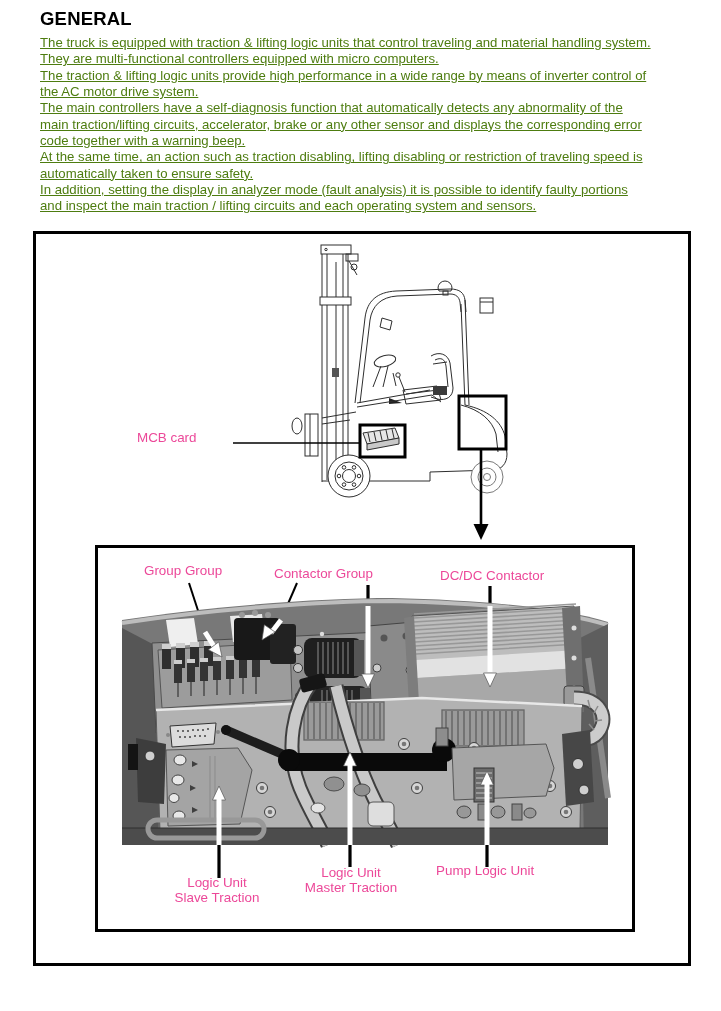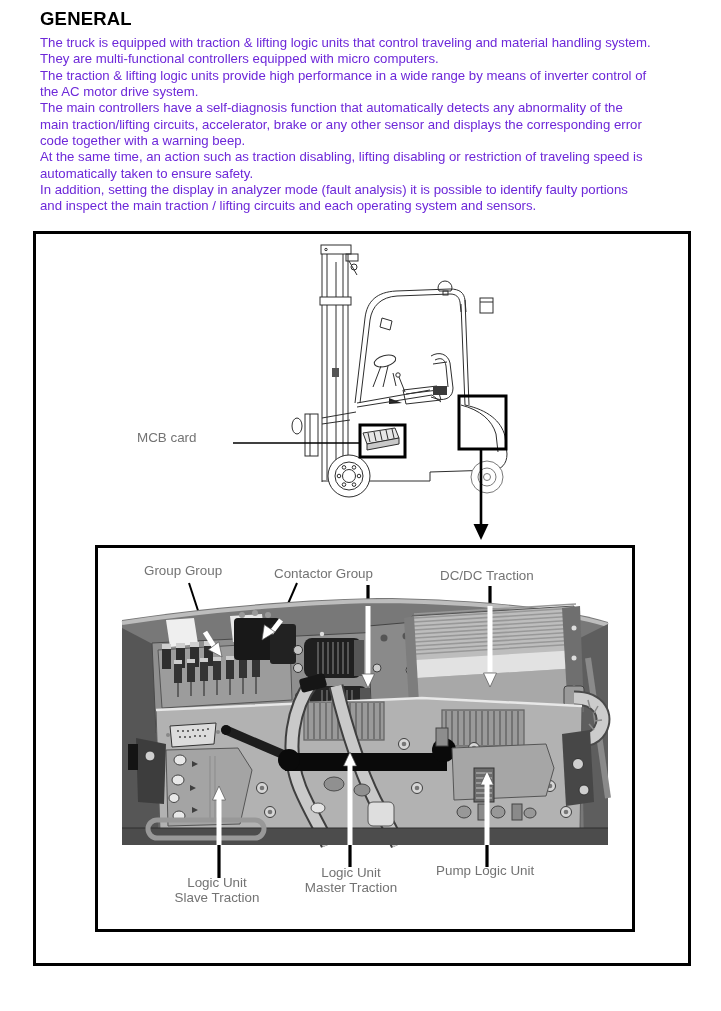--- a/index.html
+++ b/index.html
@@ -6,28 +6,28 @@
   .page{
     position:relative;width:721px;height:1011px;background:#ffffff;
     font-family:"Liberation Sans", sans-serif;color:#000;overflow:hidden;
   }
   .heading{
     position:absolute;left:40px;top:8px;font-size:18.5px;font-weight:bold;
     letter-spacing:0.2px;white-space:pre;
   }
   .bodytext{
     position:absolute;left:40px;top:35px;width:665px;
-    font-size:13.2px;line-height:16.35px;white-space:pre;color:#6d28d9;
+    font-size:13.2px;line-height:16.35px;white-space:pre;color:#4d7c0f;text-decoration:underline;
   }
   .frame{position:absolute;border:3px solid #000;box-sizing:border-box;background:transparent;}
   .outer-frame{left:33px;top:231px;width:658px;height:735px;}
   .inner-frame{left:95px;top:545px;width:540px;height:387px;}
   .figsvg{position:absolute;}
   .fig-label{
-    position:absolute;font-size:13.4px;color:#737373;white-space:pre;line-height:14.6px;
+    position:absolute;font-size:13.4px;color:#ec4899;white-space:pre;line-height:14.6px;
   }
   .fig-label.center{text-align:center;}
 </style>
 </head>
 <body>
 
 <div class="page">
 
   <div class="heading">GENERAL</div>
   <div class="bodytext">The truck is equipped with traction &amp; lifting logic units that control traveling and material handling system.
@@ -334,20 +334,20 @@
         <polygon points="228,154 221.5,168 234.5,168" fill="#fff" stroke="#555" stroke-width="0.7"></polygon>
         <path d="M228,166 V247" stroke="#fff" stroke-width="5"></path>
         <polygon points="365,173 358.5,187 371.5,187" fill="#fff" stroke="#555" stroke-width="0.7"></polygon>
         <path d="M365,185 V247" stroke="#fff" stroke-width="5"></path>
       </g>
     </g>
   </svg>
 
   <div class="fig-label" style="left:144px;top:564px">Group Group</div>
   <div class="fig-label" style="left:274px;top:567px">Contactor Group</div>
-  <div class="fig-label" style="left:440px;top:569px">DC/DC Traction</div>
+  <div class="fig-label" style="left:440px;top:569px">DC/DC Contactor</div>
   <div class="fig-label center" style="left:146px;top:876px;width:142px">Logic Unit
 Slave Traction</div>
   <div class="fig-label center" style="left:282px;top:866px;width:138px">Logic Unit
 Master Traction</div>
   <div class="fig-label" style="left:436px;top:864px">Pump Logic Unit</div>
 
 </div>
 
 </body></html>

